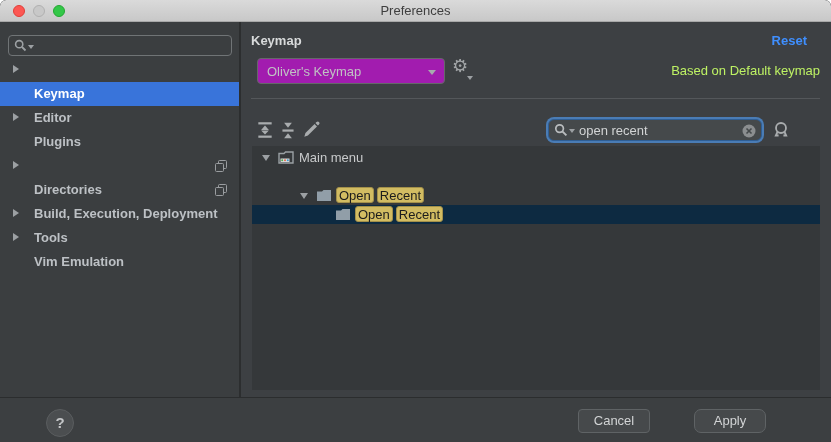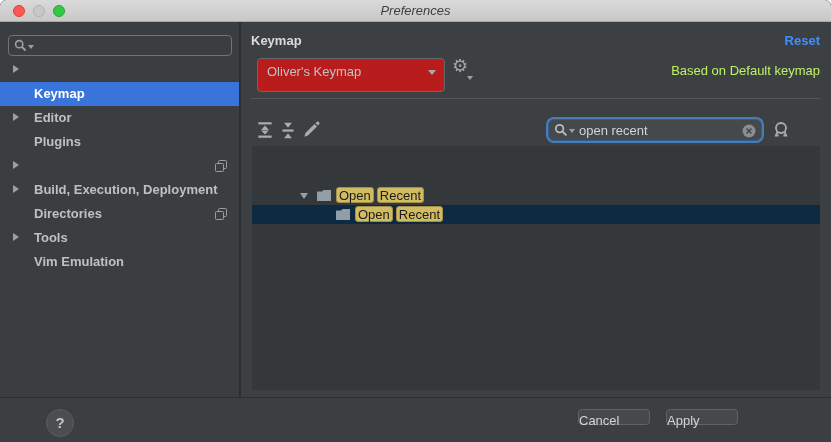--- a/index.html
+++ b/index.html
@@ -3,21 +3,21 @@
 <meta charset="utf-8">
 <style>
   * { margin:0; padding:0; box-sizing:border-box; }
   html,body { background:#fff; font-family:"Liberation Sans","DejaVu Sans",sans-serif; }
   .window { position:relative; width:831px; height:442px; background:#3c3f41; overflow:hidden;
             border-radius:6px 6px 0 0; }
 
   
   .titlebar { position:absolute; left:0; top:0; width:831px; height:22px;
               background:linear-gradient(#dadada,#c8c8c8); border-bottom:1px solid #a8a8a8;
-              border-radius:6px 6px 0 0;font-style:italic; }
+              border-radius:6px 6px 0 0; }
   .title { position:absolute; left:0; right:0; top:3px; text-align:center;
            font-size:13px; color:#3f3f3f; }
   .light { position:absolute; top:5px; width:12px; height:12px; border-radius:50%; }
   .light.red   { left:13px; background:#fc5753; border:1px solid #df3e38; }
   .light.gray  { left:33px; background:#c8c8c8; border:1px solid #b0b0b0; }
   .light.green { left:53px; background:#33c748; border:1px solid #24a732; }
 
   
   .sidebar { position:absolute; left:0; top:22px; width:241px; height:375px;
              background:#3b3e40; border-right:2px solid #2c2e2f; }
@@ -35,24 +35,24 @@
   .side-item .arrow { position:absolute; left:13px; top:7px; width:0; height:0;
                       border-top:4px solid transparent; border-bottom:4px solid transparent;
                       border-left:6px solid #9ca0a3; }
   .side-item .lbl { position:absolute; left:34px; white-space:nowrap; }
   .side-item.sel { background:#3974da; color:#ffffff; }
   .side-item .scheme { position:absolute; right:12px; top:6px; }
 
   
   .main { position:absolute; left:241px; top:22px; width:590px; height:375px; background:#3d4043; }
   .pane-title { position:absolute; left:10px; top:11px; font-size:13px; font-weight:bold; color:#d8dadb; }
-  .reset { position:absolute; right:11px; top:11px; font-size:13px; font-weight:bold;
+  .reset { position:absolute; right:24px; top:11px; font-size:13px; font-weight:bold;
            color:#3f8fff; cursor:pointer;text-align:right; }
-  .combo { position:absolute; left:16px; top:36px; width:188px; height:34px;
-           border:1px solid #656869; border-radius:4px; background:#b91c1c;text-align:center; }
+  .combo { position:absolute; left:16px; top:36px; width:188px; height:26px;
+           border:1px solid #656869; border-radius:4px; background:#a21caf;text-align:center; }
   .combo .val { position:absolute; left:9px; top:5px; font-size:13px; color:#c0c2c4; }
   .combo .arr { position:absolute; right:8px; top:11px; width:0; height:0;
                 border-left:4px solid transparent; border-right:4px solid transparent;
                 border-top:5px solid #a7abae; }
   .gear { position:absolute; left:211px; top:33px; font-size:18px; color:#a2a5a7; cursor:pointer; }
   .gear-caret { position:absolute; left:226px; top:54px; }
   .based-on { position:absolute; right:11px; top:41px; font-size:13px; color:#bef264; }
   .hrule { position:absolute; left:10px; right:11px; top:76px; height:1px; background:#54575a; }
 
   .tool-icon { position:absolute; top:98px; width:20px; height:20px; cursor:pointer; }
@@ -80,25 +80,25 @@
           color:#1c1c1c; padding:0 2px; margin-right:3px; height:16px; line-height:15px;
           font-size:13px; vertical-align:1px; }
   .chips { position:absolute; top:1px; white-space:nowrap; }
 
   
   .footer { position:absolute; left:0; top:397px; width:831px; height:45px; background:#3c3f41;
             border-top:1px solid #2b2d2e; }
   .help { position:absolute; left:46px; top:11px; width:28px; height:28px; border-radius:50%;
           background:#4b4e50; border:1px solid #5a5d5f; color:#c3c5c7; font-size:15px; font-weight:bold;
           text-align:center; line-height:26px; cursor:pointer; }
-  .btn { position:absolute; top:11px; height:16px; border-radius:4px; font-size:13px;
-         text-align:left; line-height:22px; cursor:pointer;
+  .btn { position:absolute; top:11px; height:24px; border-radius:4px; font-size:13px;
+         text-align:center; line-height:22px; cursor:pointer;
          background:#46494b; border:1px solid #5f6365; color:#d2d4d5; }
   .btn.cancel { left:578px; width:72px; }
-  .btn.apply  { left:666px; width:72px; }
+  .btn.apply  { left:694px; width:72px;border-radius:7px; }
   .btn.ok { left:746px; width:74px; background:#3c6390; border:1px solid #5a81a7; color:#eef4fa;margin-top:40px; }
 </style>
 </head>
 <body>
 
 <div class="window">
 
   <div class="titlebar">
     <span class="light red"></span>
     <span class="light gray"></span>
@@ -130,29 +130,29 @@
         <span class="lbl">Plugins</span>
       </div>
       <div class="side-item">
         <span class="arrow"></span>
         <svg class="scheme" width="12" height="12" viewBox="0 0 12 12">
           <rect x="3.5" y="0.5" width="8" height="8" rx="1" fill="none" stroke="#9a9da0"></rect>
           <rect x="0.5" y="3.5" width="8" height="8" rx="1" fill="#3b3e40" stroke="#9a9da0"></rect>
         </svg>
       </div>
       <div class="side-item">
-        <span class="arrow"></span>
-        <span class="lbl">Build, Execution, Deployment</span>
-      </div>
-      <div class="side-item">
         <span class="lbl">Directories</span>
         <svg class="scheme" width="12" height="12" viewBox="0 0 12 12">
           <rect x="3.5" y="0.5" width="8" height="8" rx="1" fill="none" stroke="#9a9da0"></rect>
           <rect x="0.5" y="3.5" width="8" height="8" rx="1" fill="#3b3e40" stroke="#9a9da0"></rect>
         </svg>
+      </div>
+      <div class="side-item">
+        <span class="arrow"></span>
+        <span class="lbl">Build, Execution, Deployment</span>
       </div>
       <div class="side-item">
         <span class="arrow"></span>
         <span class="lbl">Tools</span>
       </div>
       <div class="side-item">
         <span class="lbl">Vim Emulation</span>
       </div>
     </div>
   </div>
@@ -199,20 +199,31 @@
         <line x1="9.5" y1="4.5" x2="4.5" y2="9.5" stroke="#45494b" stroke-width="1.6"></line>
       </svg>
     </div>
     <svg class="shortcut-find" width="20" height="20" viewBox="0 0 20 20">
       <circle cx="10" cy="8" r="5" fill="none" stroke="#a9acae" stroke-width="1.8"></circle>
       <path d="M6.7 11.5 L4.8 15.5 L7.6 15.5" fill="none" stroke="#a9acae" stroke-width="1.8"></path>
       <path d="M13.3 11.5 L15.2 15.5 L12.4 15.5" fill="none" stroke="#a9acae" stroke-width="1.8"></path>
     </svg>
 
     <div class="tree">
+      <div class="trow" style="top:2px">
+        <span class="tri-down" style="left:10px"></span>
+        <svg class="ticon" style="left:26px" width="16" height="15" viewBox="0 0 16 15">
+          <path d="M1 3.5 L6 3.5 L7.5 2 L15 2 L15 13 L1 13 Z" fill="none" stroke="#9aa0a4" stroke-width="1.4"></path>
+          <rect x="2.5" y="8.5" width="9" height="3.5" fill="#dcdcdc"></rect>
+          <circle cx="4.2" cy="10.2" r="1" fill="#4fae4e"></circle>
+          <circle cx="7" cy="10.2" r="1" fill="#e0684b"></circle>
+          <circle cx="9.8" cy="10.2" r="1" fill="#3d9ad0"></circle>
+        </svg>
+        <span class="tlabel" style="left:47px">Main menu</span>
+      </div>
       <div class="trow" style="top:40px">
         <span class="tri-down" style="left:48px"></span>
         <svg class="ticon" style="left:64px" width="16" height="15" viewBox="0 0 16 15">
           <path d="M1 3.5 L6 3.5 L7.5 2 L15 2 L15 13 L1 13 Z" fill="#919ea8"></path>
         </svg>
         <span class="chips" style="left:84px"><span class="chip">Open</span><span class="chip">Recent</span></span>
       </div>
       <div class="trow sel" style="top:59px">
         <svg class="ticon" style="left:83px" width="16" height="15" viewBox="0 0 16 15">
           <path d="M1 3.5 L6 3.5 L7.5 2 L15 2 L15 13 L1 13 Z" fill="#919ea8"></path>

